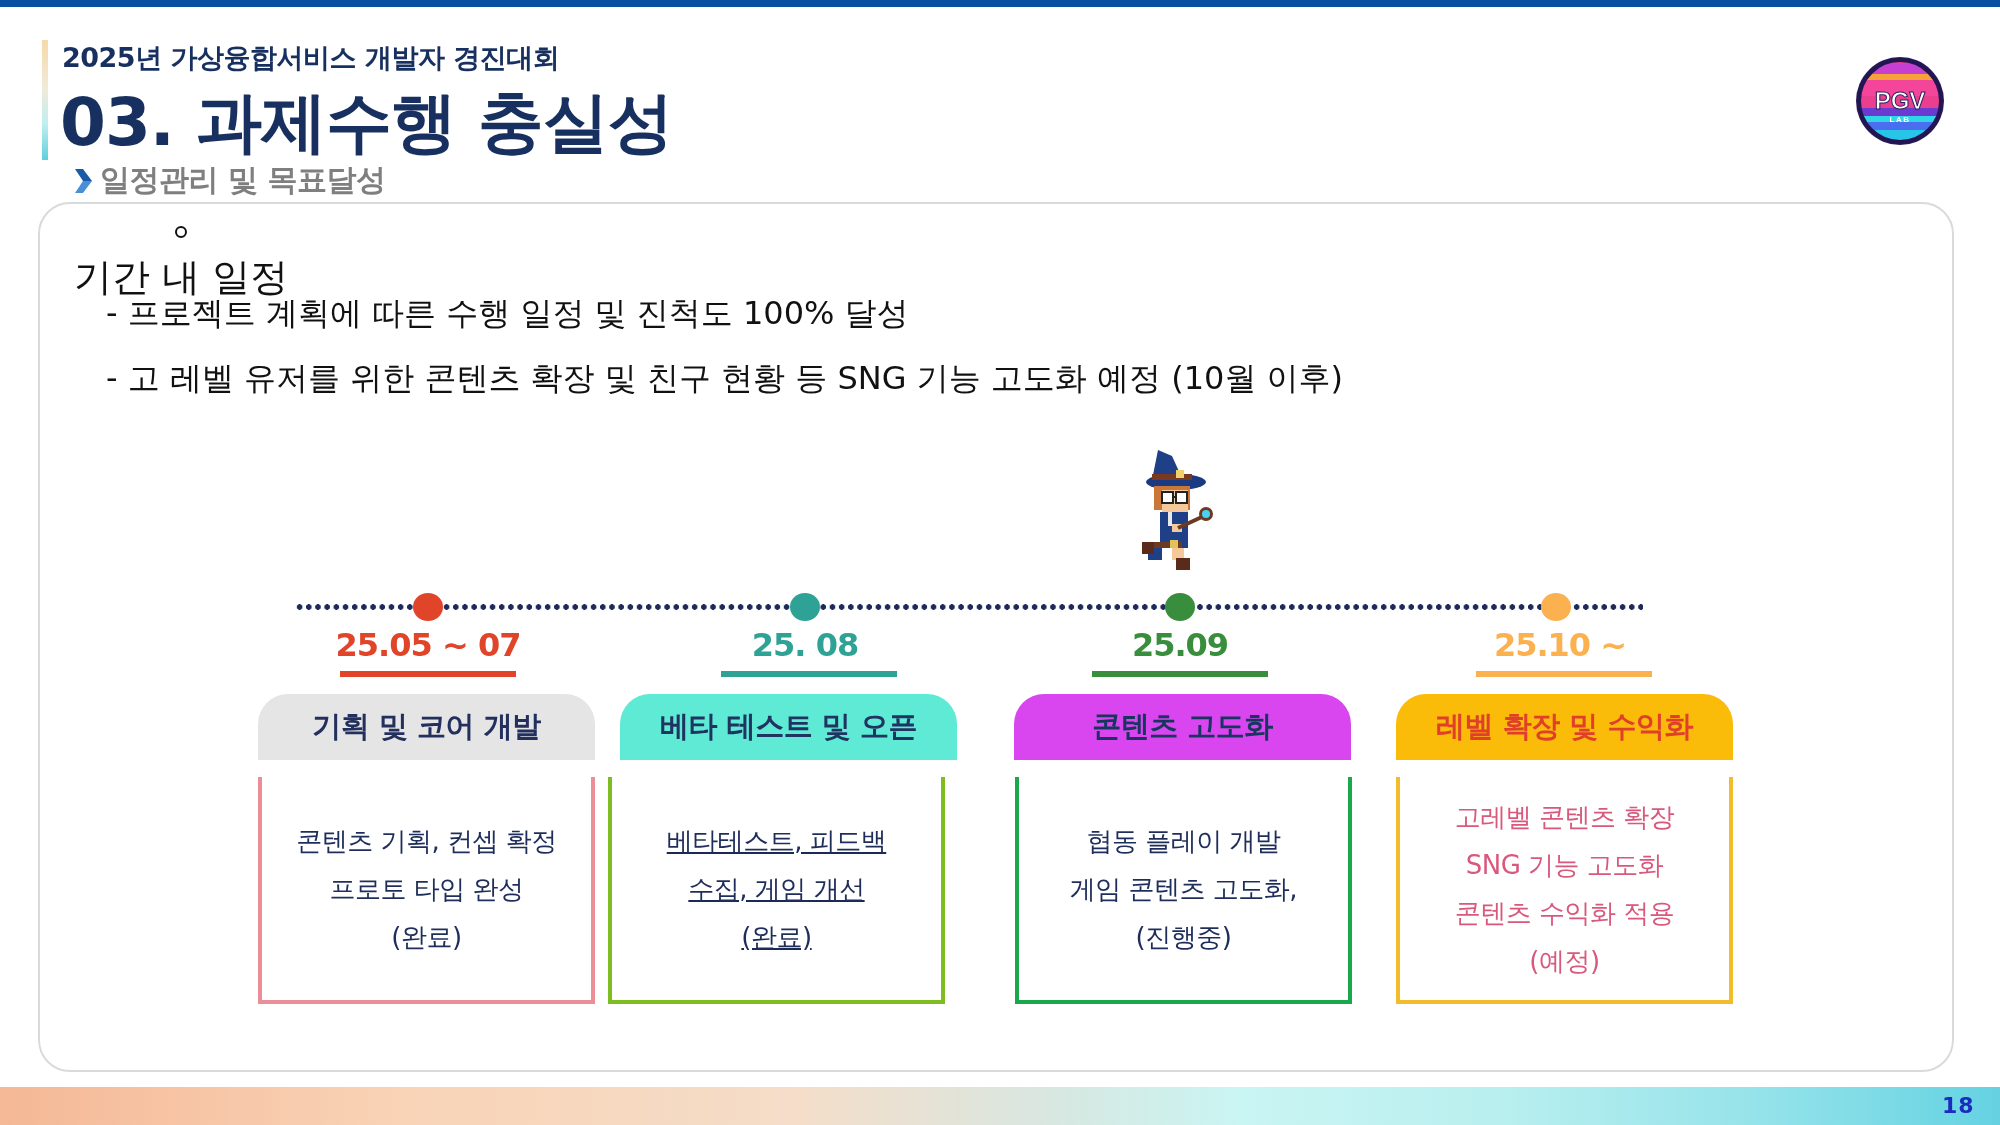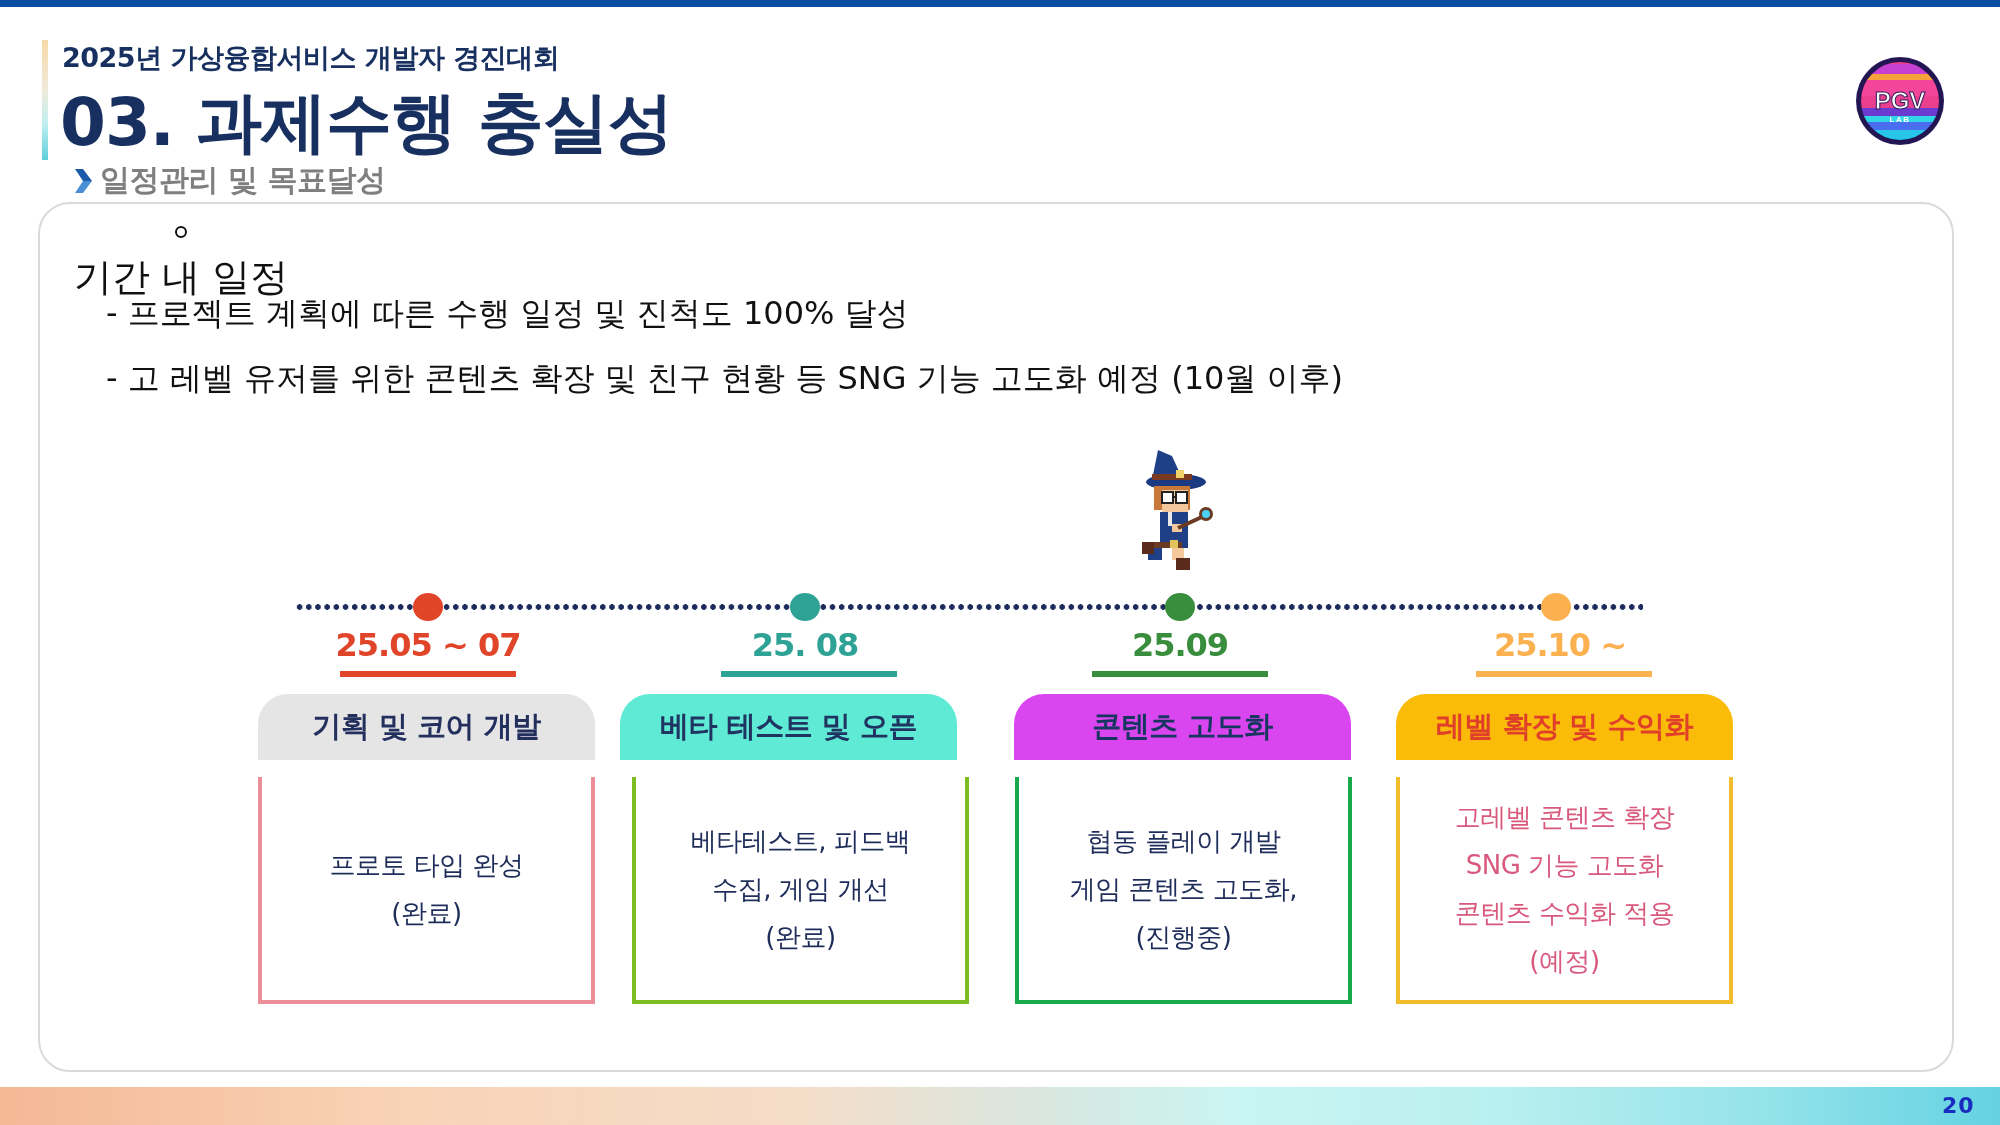--- a/index.html
+++ b/index.html
@@ -129,29 +129,30 @@
   <rect x="38" y="110" width="14" height="12" fill="#5a2a1a"></rect>
 </svg>
 
 <div class="timeline"></div>
 
 <div class="tl-dot" style="left: 413px; background: rgb(224, 69, 42);"></div>
 <div class="date-label" style="left: 308px; color: rgb(224, 69, 42);">25.05 ~ 07</div>
 <div class="date-underline" style="left: 340px; background: rgb(224, 69, 42);"></div>
 <div class="stage-header" style="left: 258px; background: #e5e5e5; color: rgb(35, 48, 94);">기획 및 코어 개발</div>
 <div class="stage-body" style="left: 258px; border-color: rgb(236, 142, 151);">
+  <div class="stage-body-line navy">콘텐츠 기획, 컨셉 확정</div>
   <div class="stage-body-line navy">프로토 타입 완성</div>
   <div class="stage-body-line navy">(완료)</div>
 </div>
 
 <div class="tl-dot" style="left: 790px; background: rgb(47, 162, 150);"></div>
 <div class="date-label" style="left: 685px; color: rgb(47, 162, 150);">25. 08</div>
 <div class="date-underline" style="left: 721px; background: rgb(47, 162, 150);"></div>
 <div class="stage-header" style="left: 620px; background: #5eead4; color: rgb(31, 52, 96);">베타 테스트 및 오픈</div>
-<div class="stage-body" style="left: 632px; border-color: rgb(125, 189, 34);">
+<div class="stage-body" style="left: 608px; border-color: rgb(125, 189, 34); text-decoration: underline;">
   <div class="stage-body-line navy">베타테스트, 피드백</div>
   <div class="stage-body-line navy">수집, 게임 개선</div>
   <div class="stage-body-line navy">(완료)</div>
 </div>
 
 <div class="tl-dot" style="left: 1165px; background: rgb(56, 142, 60);"></div>
 <div class="date-label" style="left: 1060px; color: rgb(56, 142, 60);">25.09</div>
 <div class="date-underline" style="left: 1092px; background: rgb(56, 142, 60);"></div>
 <div class="stage-header" style="left: 1014px; background: #d946ef; color: rgb(23, 54, 95);">콘텐츠 고도화</div>
 <div class="stage-body" style="left: 1015px; border-color: rgb(26, 168, 76);">
@@ -165,13 +166,13 @@
 <div class="date-underline" style="left: 1476px; background: rgb(251, 177, 80);"></div>
 <div class="stage-header" style="left: 1396px; background: rgb(251, 188, 9); color: rgb(224, 64, 42);">레벨 확장 및 수익화</div>
 <div class="stage-body" style="left: 1396px; border-color: rgb(242, 189, 42);">
   <div class="stage-body-line pink">고레벨 콘텐츠 확장</div>
   <div class="stage-body-line pink">SNG 기능 고도화</div>
   <div class="stage-body-line pink">콘텐츠 수익화 적용</div>
   <div class="stage-body-line pink">(예정)</div>
 </div>
 
 <div class="footer-bar"></div>
-<div class="page-number">20</div>
+<div class="page-number">18</div>
 
 </body></html>

